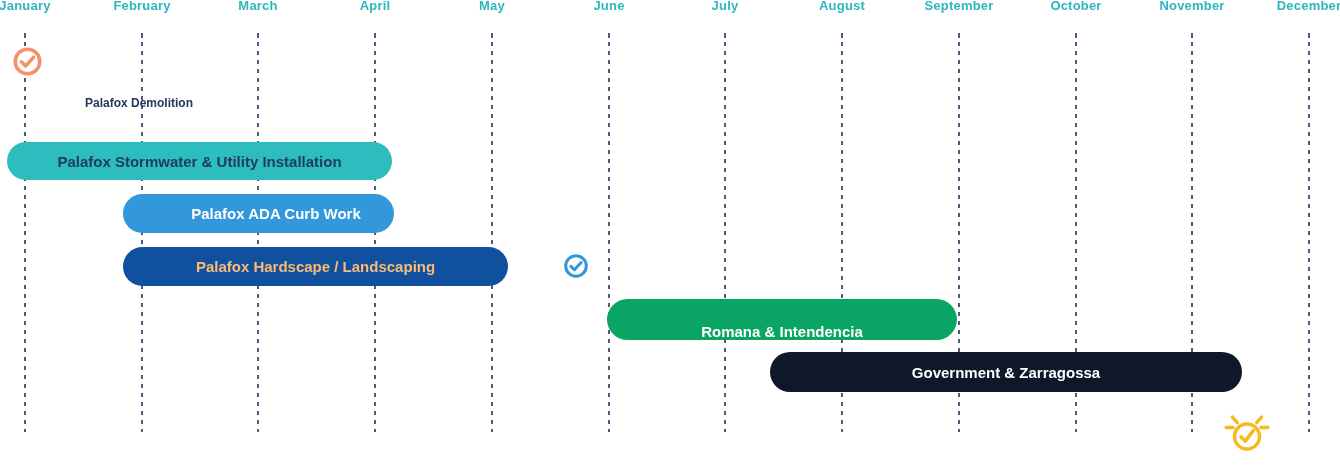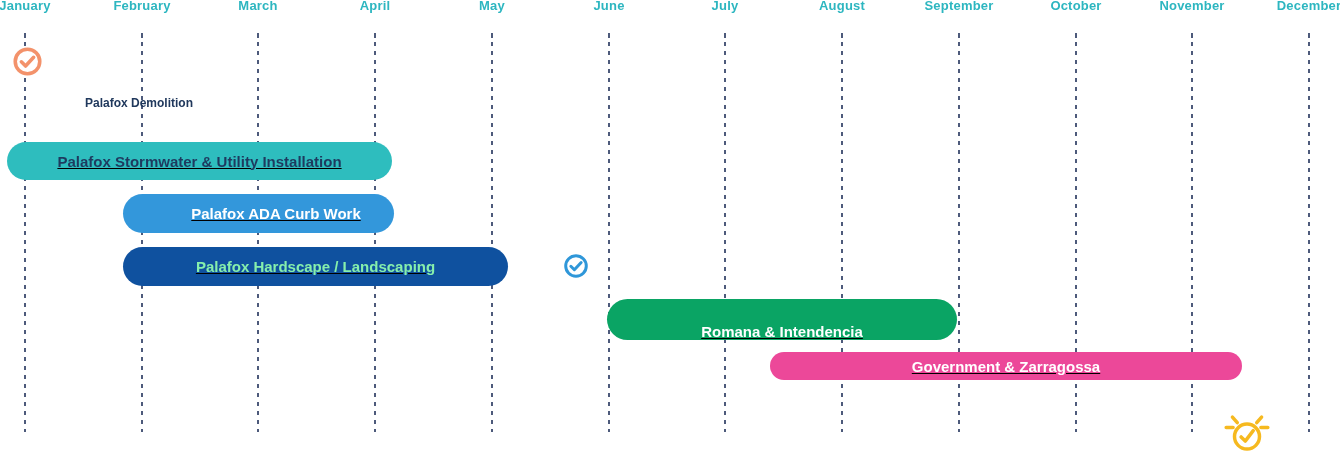--- a/index.html
+++ b/index.html
@@ -31,21 +31,20 @@
   .gantt-bar {
     position: absolute;
     border-radius: 999px;
     display: flex;
     align-items: center;
     justify-content: center;
     z-index: 2;
     font-weight: 700;
     font-size: 15px;
     white-space: nowrap;
-    text-decoration: underline;
   }
   .task-text {
     position: absolute;
     font-weight: 700;
     font-size: 12px;
     white-space: nowrap;
     z-index: 2;
   }
   .icon-wrap {
     position: absolute;
@@ -87,26 +86,26 @@
     </div>
   <div id="bars-layer">
       <div class="task-text" style="left: 85px; top: 96px; color: rgb(32, 56, 92);">Palafox Demolition</div>
       <div class="gantt-bar" style="left: 7px; top: 142px; width: 385px; height: 38px; background: rgb(46, 189, 190);">
         <span style="color: rgb(30, 58, 95);">Palafox Stormwater &amp; Utility Installation</span>
       </div>
       <div class="gantt-bar" style="left: 123px; top: 194px; width: 271px; height: 39px; background: rgb(51, 151, 219);">
         <span style="color: rgb(255, 255, 255); margin-left: 35px;">Palafox ADA Curb Work</span>
       </div>
       <div class="gantt-bar" style="left: 123px; top: 247px; width: 385px; height: 39px; background: rgb(15, 81, 159);">
-        <span style="color: #86efac;">Palafox Hardscape / Landscaping</span>
+        <span style="color: #fdba74;">Palafox Hardscape / Landscaping</span>
       </div>
       <div class="gantt-bar" style="left: 607px; top: 299px; width: 350px; height: 41px; background: rgb(10, 164, 100); align-items: flex-end;">
         <span style="color: rgb(255, 255, 255);">Romana &amp; Intendencia</span>
       </div>
-      <div class="gantt-bar" style="left: 770px; top: 352px; width: 472px; height: 28px; background: #ec4899;">
+      <div class="gantt-bar" style="left: 770px; top: 352px; width: 472px; height: 40px; background: #0f172a;">
         <span style="color: rgb(255, 255, 255);">Government &amp; Zarragossa</span>
       </div>
     </div>
   <div id="icons-layer">
       <div class="icon-wrap" style="width: 31px; height: 31px; left: 11.5px; top: 45.5px;"><svg width="100%" height="100%" viewBox="0 0 48 48">
           <circle cx="24" cy="24" r="19" fill="#ffffff" stroke="#F3926B" stroke-width="5.5"></circle>
           <path d="M14.5 24.5 L21 31 L33.5 17.5" fill="none" stroke="#F3926B" stroke-width="5.5" stroke-linecap="round" stroke-linejoin="round"></path>
         </svg></div>
       <div class="icon-wrap" style="width: 26px; height: 26px; left: 563px; top: 253px;"><svg width="100%" height="100%" viewBox="0 0 48 48">
           <circle cx="24" cy="24" r="19" fill="#ffffff" stroke="#2F97D9" stroke-width="5.5"></circle>

